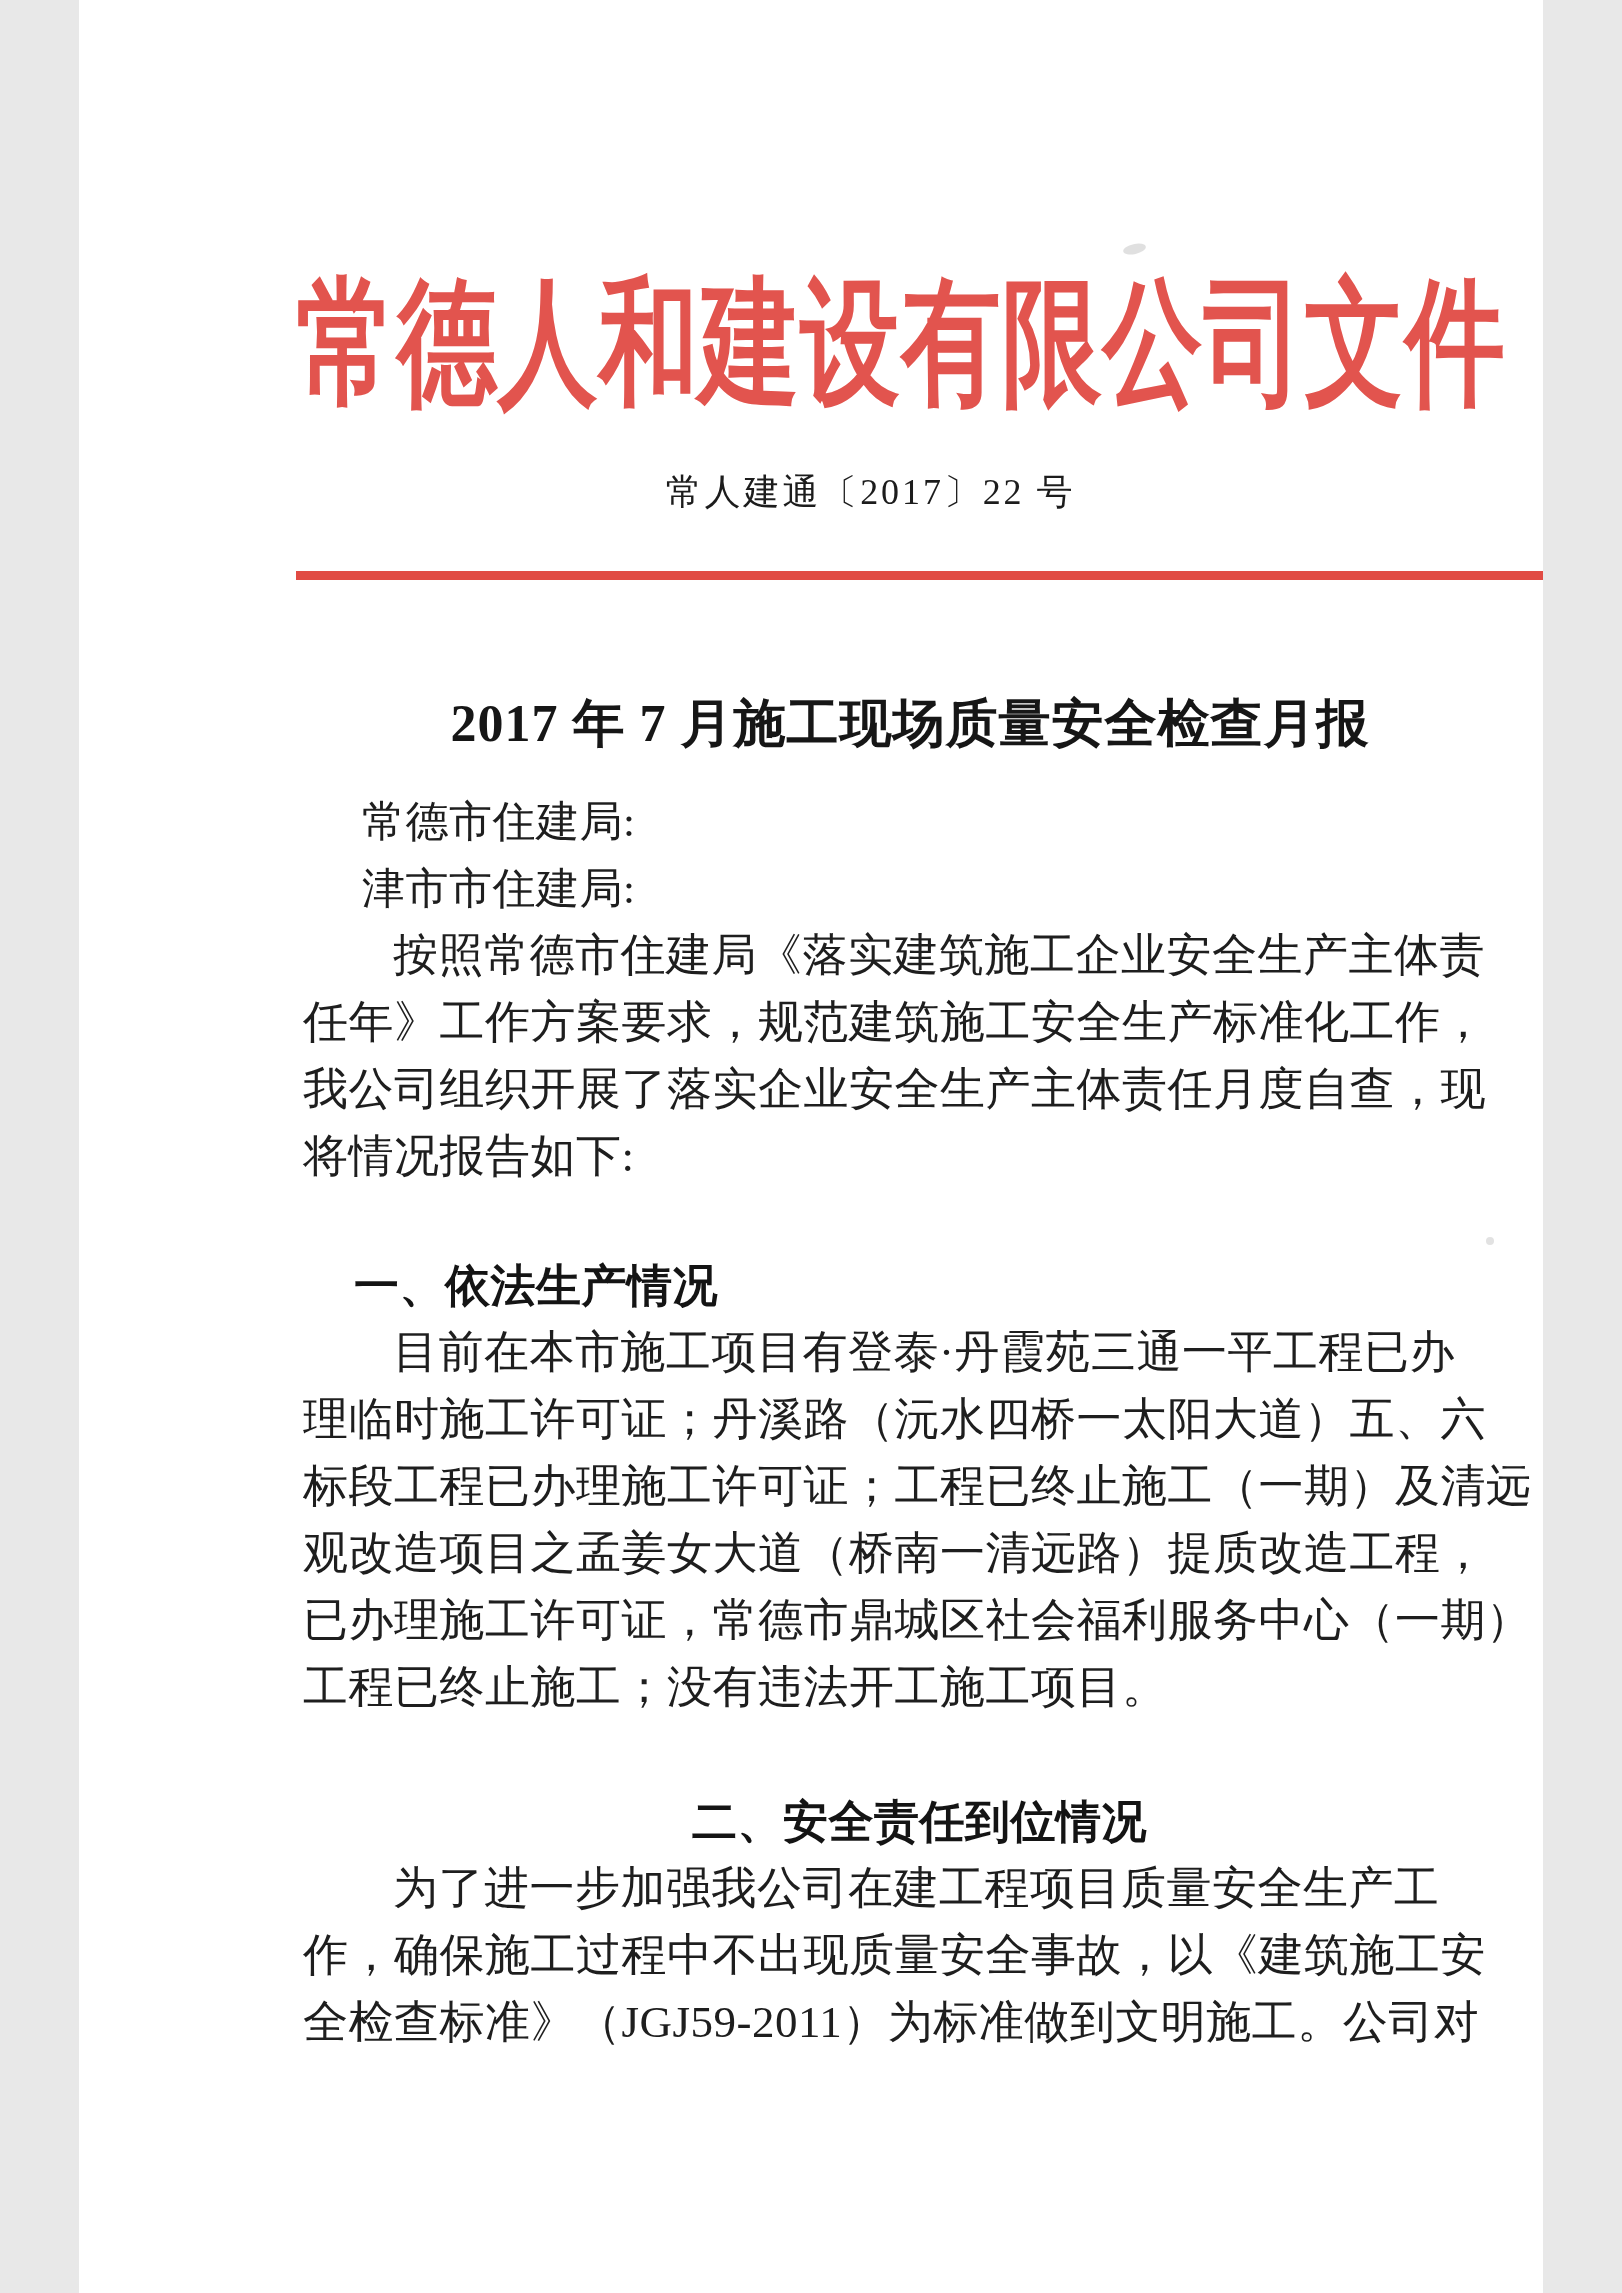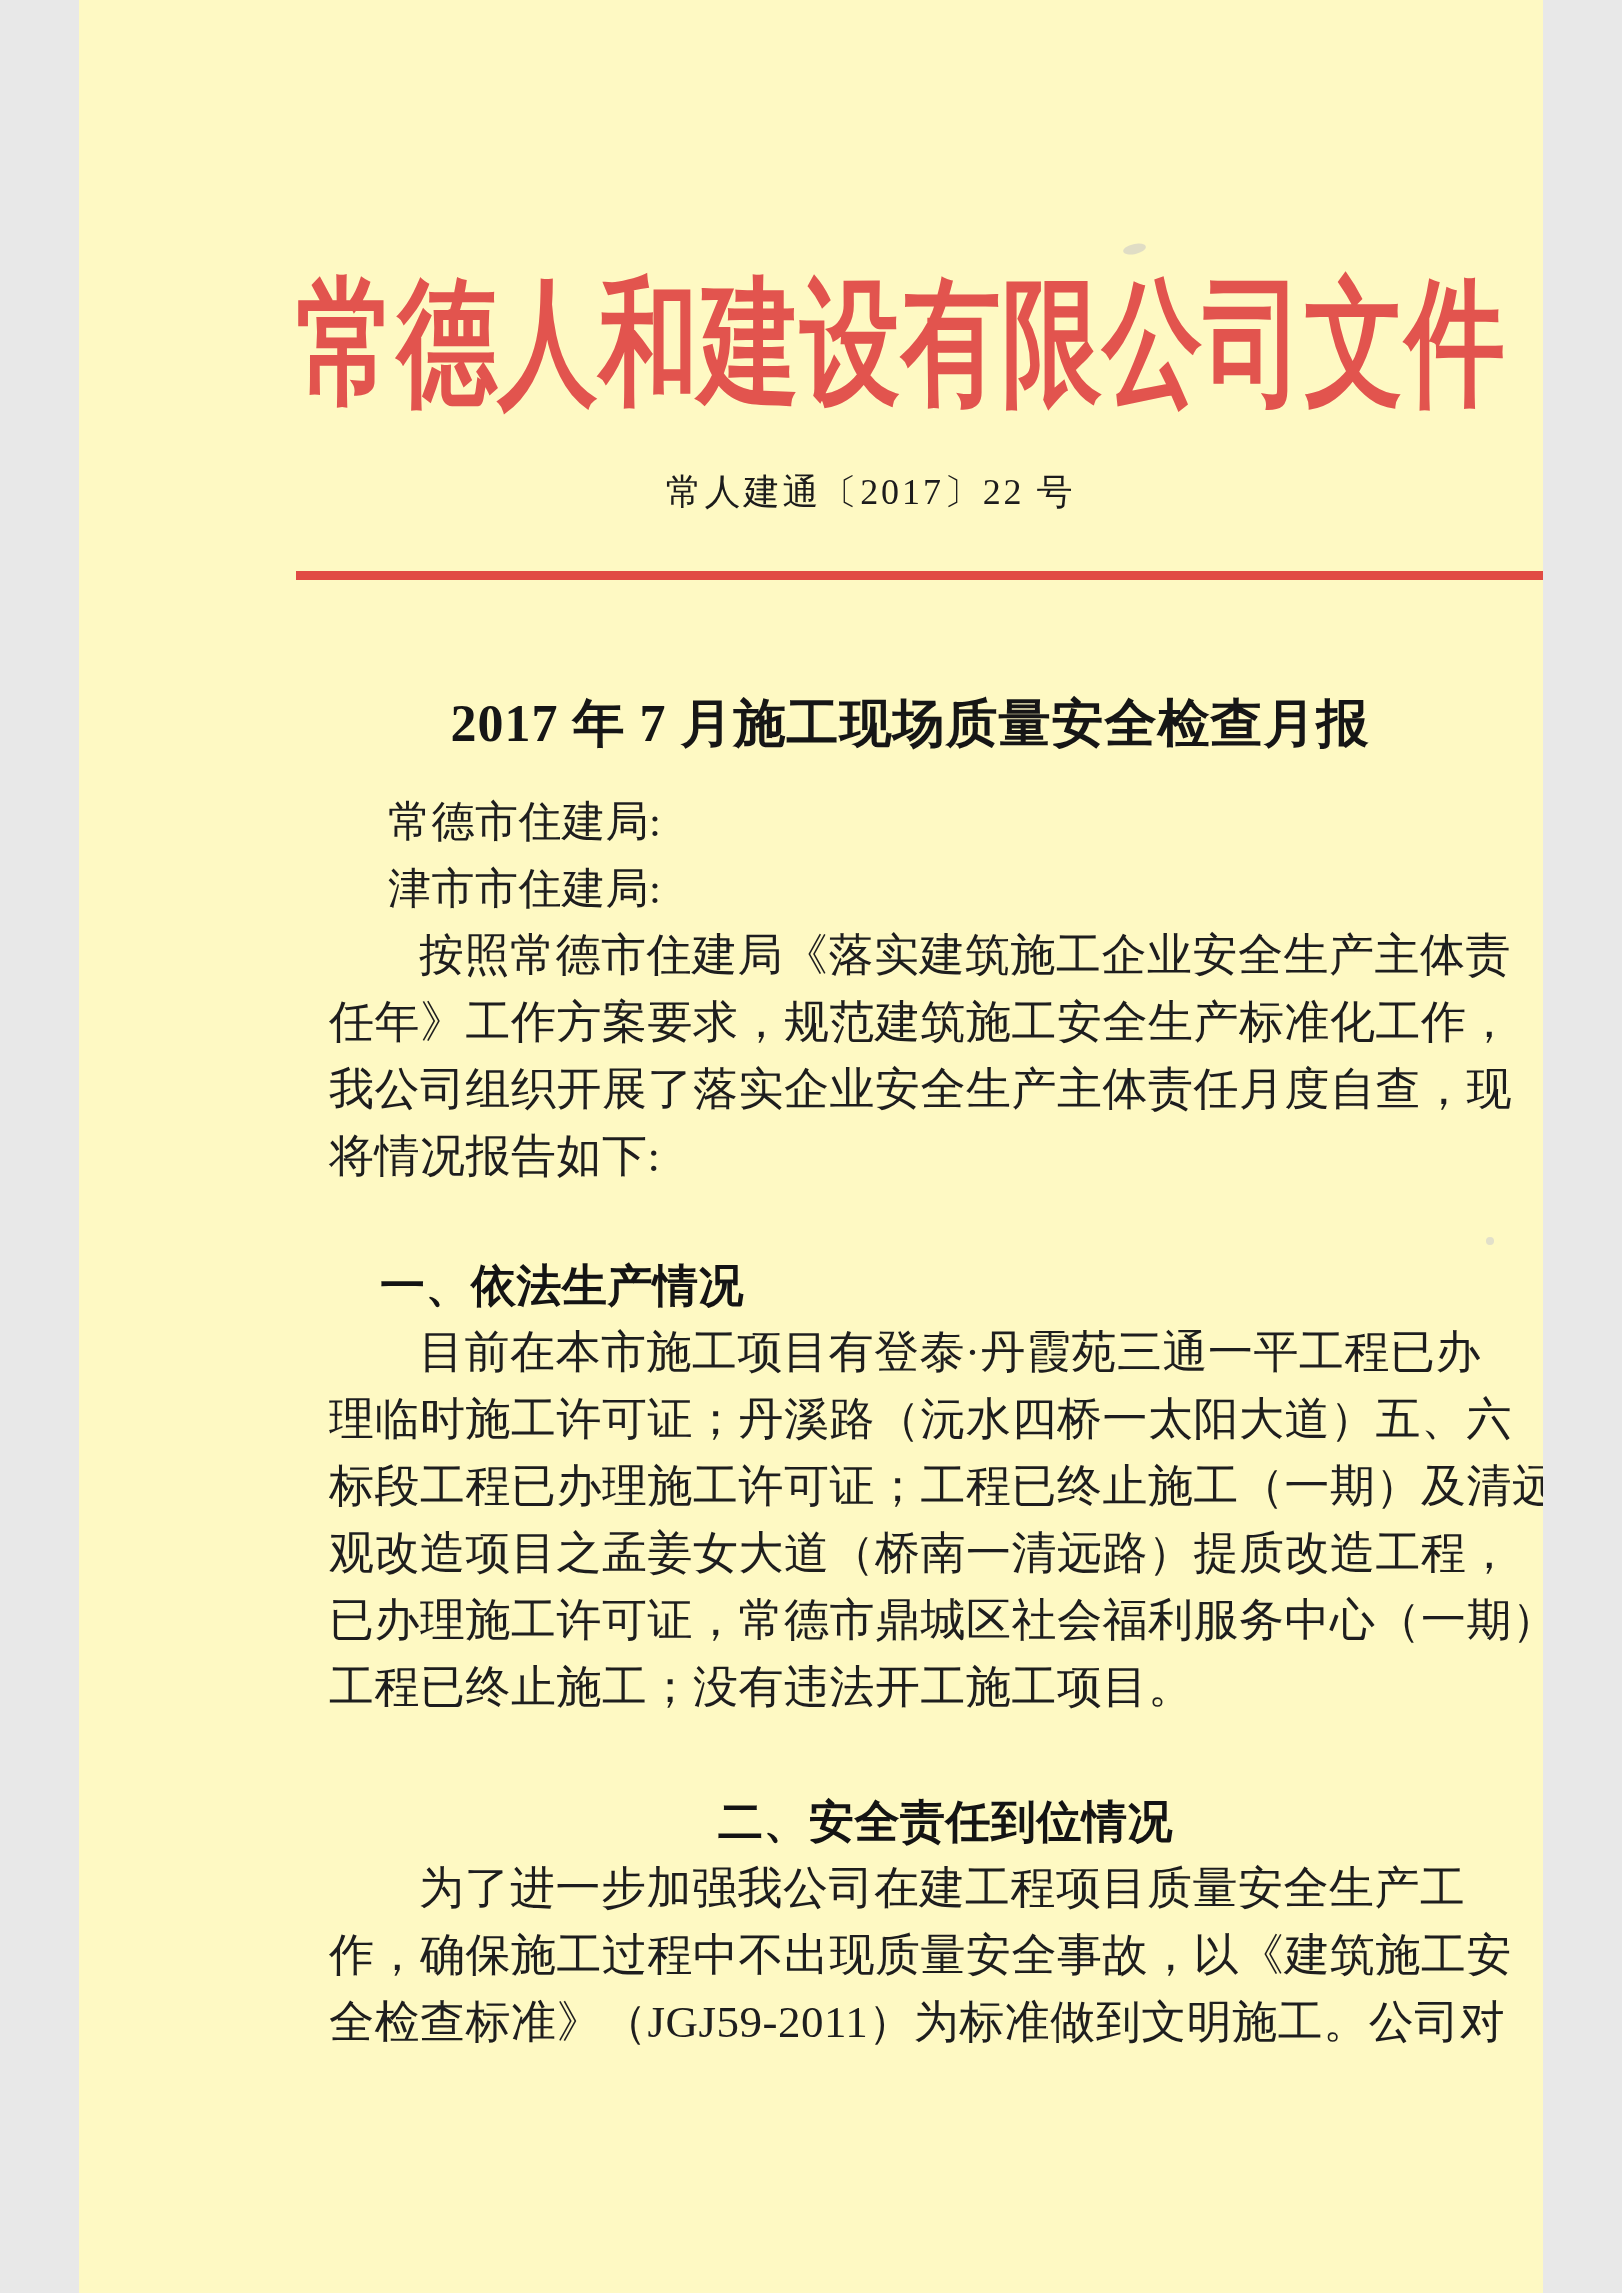--- a/index.html
+++ b/index.html
@@ -3,21 +3,21 @@
 <meta charset="utf-8">
 <style>
   html, body { margin: 0; padding: 0; }
   body { background: #e8e8e8; }
 
   .page {
     position: relative;
     width: 1464px;
     height: 2294px;
     margin: 0 auto;
-    background: #fef9c3;
+    background: #ffffff;
     color: #212121;
     overflow: hidden;
     font-family: "Liberation Serif", serif;
   }
 
   
   .org-title {
     position: absolute;
     top: 256px;
     left: 0;
@@ -69,21 +69,21 @@
     font-weight: bold;
     letter-spacing: 1px;
     color: #161616;
     white-space: nowrap;
   }
 
   
   .content {
     position: absolute;
     top: 788px;
-    left: 250px;
+    left: 224px;
     width: 1182px;
     font-size: 45px;
     line-height: 67px;
     letter-spacing: 0.5px;
     color: #1e1e1e;
   }
   .line { white-space: nowrap; }
   .addressee { font-size: 43px; padding-left: 59px; }
   .indent { text-indent: 90px; }
   .heading {

